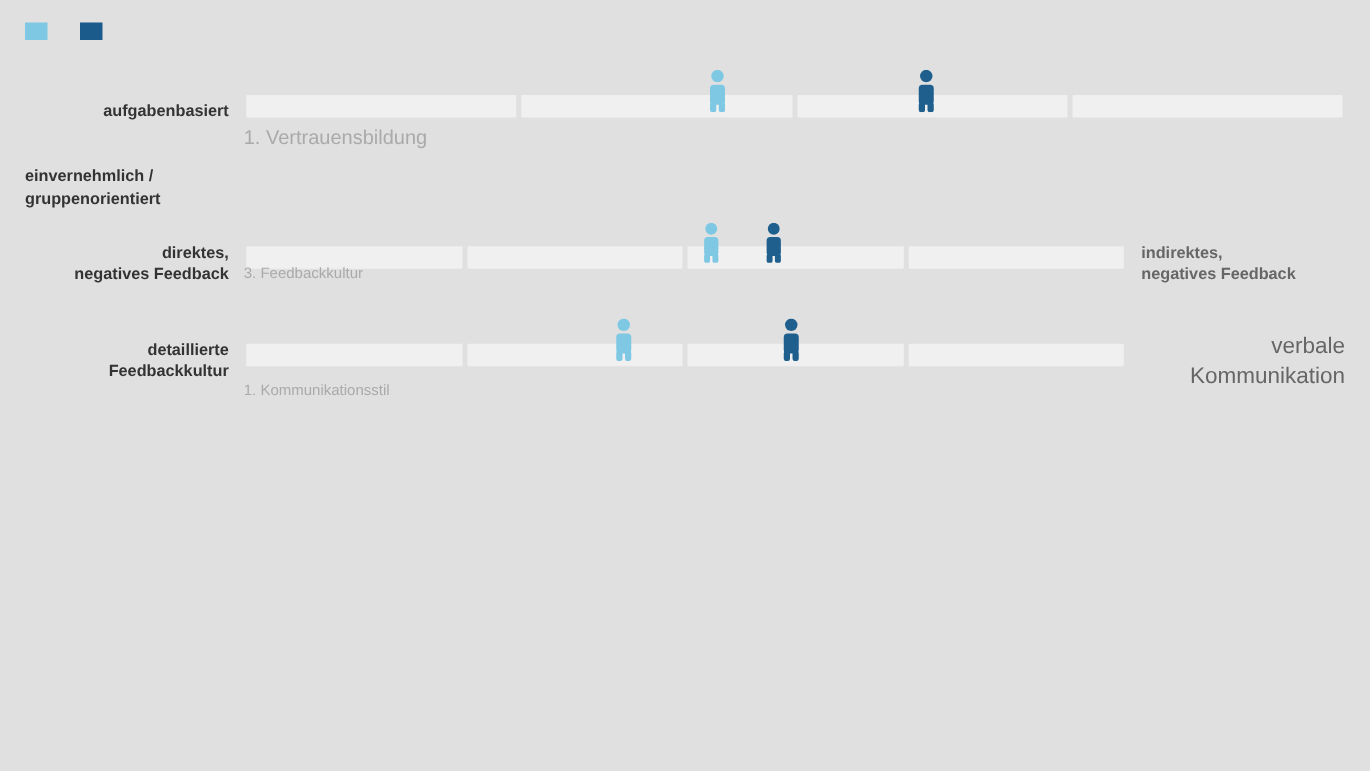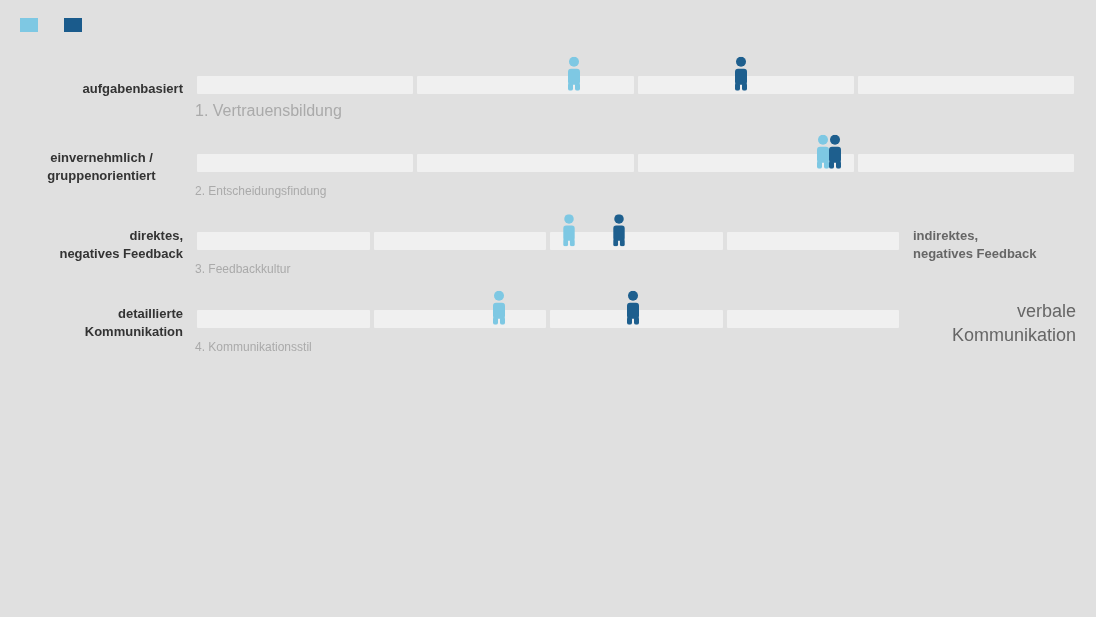--- a/index.html
+++ b/index.html
@@ -83,80 +83,61 @@
     </svg></div>
           <div style="position: absolute; left: 62%; top: 50%; transform: translateX(-50%) translateY(-85%);"><svg width="20" height="34" viewBox="0 0 20 34">
       <circle cx="10" cy="5" r="5" fill="#1e5f8e"></circle>
       <rect x="4" y="12" width="12" height="16" rx="3" fill="#1e5f8e"></rect>
       <rect x="4" y="26" width="5" height="8" rx="2" fill="#1e5f8e"></rect>
       <rect x="11" y="26" width="5" height="8" rx="2" fill="#1e5f8e"></rect>
     </svg></div>
         </div>
       </div>
       <div style="display: flex; align-items: center; position: relative; margin-bottom: 8px;">
-        <div style="width: 175px; text-align: center; font-size: 13px; font-weight: bold; color: rgb(51, 51, 51); padding-right: 12px; line-height: 1.35; flex-shrink: 0; white-space: pre-line;">einvernehmlich /
+        <div style="width: 175px; text-align: left; font-size: 13px; font-weight: bold; color: rgb(51, 51, 51); padding-right: 12px; line-height: 1.35; flex-shrink: 0; white-space: pre-line;">einvernehmlich /
 gruppenorientiert</div>
-        <div style="flex: 1 1 0%; position: relative; height: 70px; display: flex; align-items: center;">
-          <div style="width: 100%; height: 18px; display: flex; position: absolute; top: 50%; transform: translateY(-50%); margin-top: -4px;">
-            <div style="flex: 1 1 0%; height: 18px; background: rgb(240, 240, 240); margin: 0px 2px; border-radius: 1px;"></div>
-            <div style="flex: 1 1 0%; height: 18px; background: rgb(240, 240, 240); margin: 0px 2px; border-radius: 1px;"></div>
-            <div style="flex: 1 1 0%; height: 18px; background: rgb(240, 240, 240); margin: 0px 2px; border-radius: 1px;"></div>
-            <div style="flex: 1 1 0%; height: 18px; background: rgb(240, 240, 240); margin: 0px 2px; border-radius: 1px;"></div>
-          </div>
-          <div style="position: absolute; bottom: 4px; left: 0px; font-size: 12px; color: rgb(170, 170, 170); white-space: nowrap;">2. Entscheidungsfindung</div>
-          <div style="position: absolute; left: 72%; top: 50%; transform: translateX(-50%) translateY(-85%);"><svg width="28" height="34" viewBox="0 0 28 34">
-      <circle cx="8" cy="5" r="5" fill="#7ec8e3"></circle>
-      <rect x="2" y="12" width="12" height="16" rx="3" fill="#7ec8e3"></rect>
-      <rect x="2" y="26" width="5" height="8" rx="2" fill="#7ec8e3"></rect>
-      <rect x="9" y="26" width="5" height="8" rx="2" fill="#7ec8e3"></rect>
-      <circle cx="20" cy="5" r="5" fill="#1e5f8e"></circle>
-      <rect x="14" y="12" width="12" height="16" rx="3" fill="#1e5f8e"></rect>
-      <rect x="14" y="26" width="5" height="8" rx="2" fill="#1e5f8e"></rect>
-      <rect x="21" y="26" width="5" height="8" rx="2" fill="#1e5f8e"></rect>
-    </svg></div>
-        </div>
       </div>
       <div style="display: flex; align-items: center; position: relative; margin-bottom: 8px;">
         <div style="width: 175px; text-align: right; font-size: 13px; font-weight: bold; color: rgb(51, 51, 51); padding-right: 12px; line-height: 1.35; flex-shrink: 0; white-space: pre-line;">direktes,
 negatives Feedback</div>
         <div style="flex: 1 1 0%; position: relative; height: 70px; display: flex; align-items: center;">
           <div style="width: 100%; height: 18px; display: flex; position: absolute; top: 50%; transform: translateY(-50%); margin-top: -4px;">
             <div style="flex: 1 1 0%; height: 18px; background: rgb(240, 240, 240); margin: 0px 2px; border-radius: 1px;"></div>
             <div style="flex: 1 1 0%; height: 18px; background: rgb(240, 240, 240); margin: 0px 2px; border-radius: 1px;"></div>
             <div style="flex: 1 1 0%; height: 18px; background: rgb(240, 240, 240); margin: 0px 2px; border-radius: 1px;"></div>
             <div style="flex: 1 1 0%; height: 18px; background: rgb(240, 240, 240); margin: 0px 2px; border-radius: 1px;"></div>
           </div>
-          <div style="position: absolute; bottom: 4px; left: 0px; font-size: 12px; color: rgb(170, 170, 170); white-space: nowrap; text-align: center;">3. Feedbackkultur</div>
+          <div style="position: absolute; bottom: 20px; left: 0px; font-size: 12px; color: rgb(170, 170, 170); white-space: nowrap; text-align: center;">3. Feedbackkultur</div>
           <div style="position: absolute; left: 53%; top: 50%; transform: translateX(-50%) translateY(-85%);"><svg width="19" height="32.3" viewBox="0 0 20 34">
       <circle cx="10" cy="5" r="5" fill="#7ec8e3"></circle>
       <rect x="4" y="12" width="12" height="16" rx="3" fill="#7ec8e3"></rect>
       <rect x="4" y="26" width="5" height="8" rx="2" fill="#7ec8e3"></rect>
       <rect x="11" y="26" width="5" height="8" rx="2" fill="#7ec8e3"></rect>
     </svg></div>
           <div style="position: absolute; left: 60%; top: 50%; transform: translateX(-50%) translateY(-85%);"><svg width="19" height="32.3" viewBox="0 0 20 34">
       <circle cx="10" cy="5" r="5" fill="#1e5f8e"></circle>
       <rect x="4" y="12" width="12" height="16" rx="3" fill="#1e5f8e"></rect>
       <rect x="4" y="26" width="5" height="8" rx="2" fill="#1e5f8e"></rect>
       <rect x="11" y="26" width="5" height="8" rx="2" fill="#1e5f8e"></rect>
     </svg></div>
         </div>
         <div style="width: 175px; text-align: left; font-size: 13px; color: rgb(102, 102, 102); padding-left: 12px; line-height: 1.35; flex-shrink: 0; white-space: pre-line; font-weight: bold;">indirektes,
 negatives Feedback</div>
       </div>
       <div style="display: flex; align-items: center; position: relative; margin-bottom: 0px;">
         <div style="width: 175px; text-align: right; font-size: 13px; font-weight: bold; color: rgb(51, 51, 51); padding-right: 12px; line-height: 1.35; flex-shrink: 0; white-space: pre-line;">detaillierte
-Kommunikation</div>
+Feedbackkultur</div>
         <div style="flex: 1 1 0%; position: relative; height: 70px; display: flex; align-items: center;">
           <div style="width: 100%; height: 18px; display: flex; position: absolute; top: 50%; transform: translateY(-50%); margin-top: -4px;">
             <div style="flex: 1 1 0%; height: 18px; background: rgb(240, 240, 240); margin: 0px 2px; border-radius: 1px;"></div>
             <div style="flex: 1 1 0%; height: 18px; background: rgb(240, 240, 240); margin: 0px 2px; border-radius: 1px;"></div>
             <div style="flex: 1 1 0%; height: 18px; background: rgb(240, 240, 240); margin: 0px 2px; border-radius: 1px;"></div>
             <div style="flex: 1 1 0%; height: 18px; background: rgb(240, 240, 240); margin: 0px 2px; border-radius: 1px;"></div>
           </div>
-          <div style="position: absolute; bottom: 4px; left: 0px; font-size: 12px; color: rgb(170, 170, 170); white-space: nowrap;">4. Kommunikationsstil</div>
+          <div style="position: absolute; bottom: 4px; left: 0px; font-size: 12px; color: rgb(170, 170, 170); white-space: nowrap;">1. Kommunikationsstil</div>
           <div style="position: absolute; left: 43%; top: 50%; transform: translateX(-50%) translateY(-85%);"><svg width="20" height="34" viewBox="0 0 20 34">
       <circle cx="10" cy="5" r="5" fill="#7ec8e3"></circle>
       <rect x="4" y="12" width="12" height="16" rx="3" fill="#7ec8e3"></rect>
       <rect x="4" y="26" width="5" height="8" rx="2" fill="#7ec8e3"></rect>
       <rect x="11" y="26" width="5" height="8" rx="2" fill="#7ec8e3"></rect>
     </svg></div>
           <div style="position: absolute; left: 62%; top: 50%; transform: translateX(-50%) translateY(-85%);"><svg width="20" height="34" viewBox="0 0 20 34">
       <circle cx="10" cy="5" r="5" fill="#1e5f8e"></circle>
       <rect x="4" y="12" width="12" height="16" rx="3" fill="#1e5f8e"></rect>
       <rect x="4" y="26" width="5" height="8" rx="2" fill="#1e5f8e"></rect>

